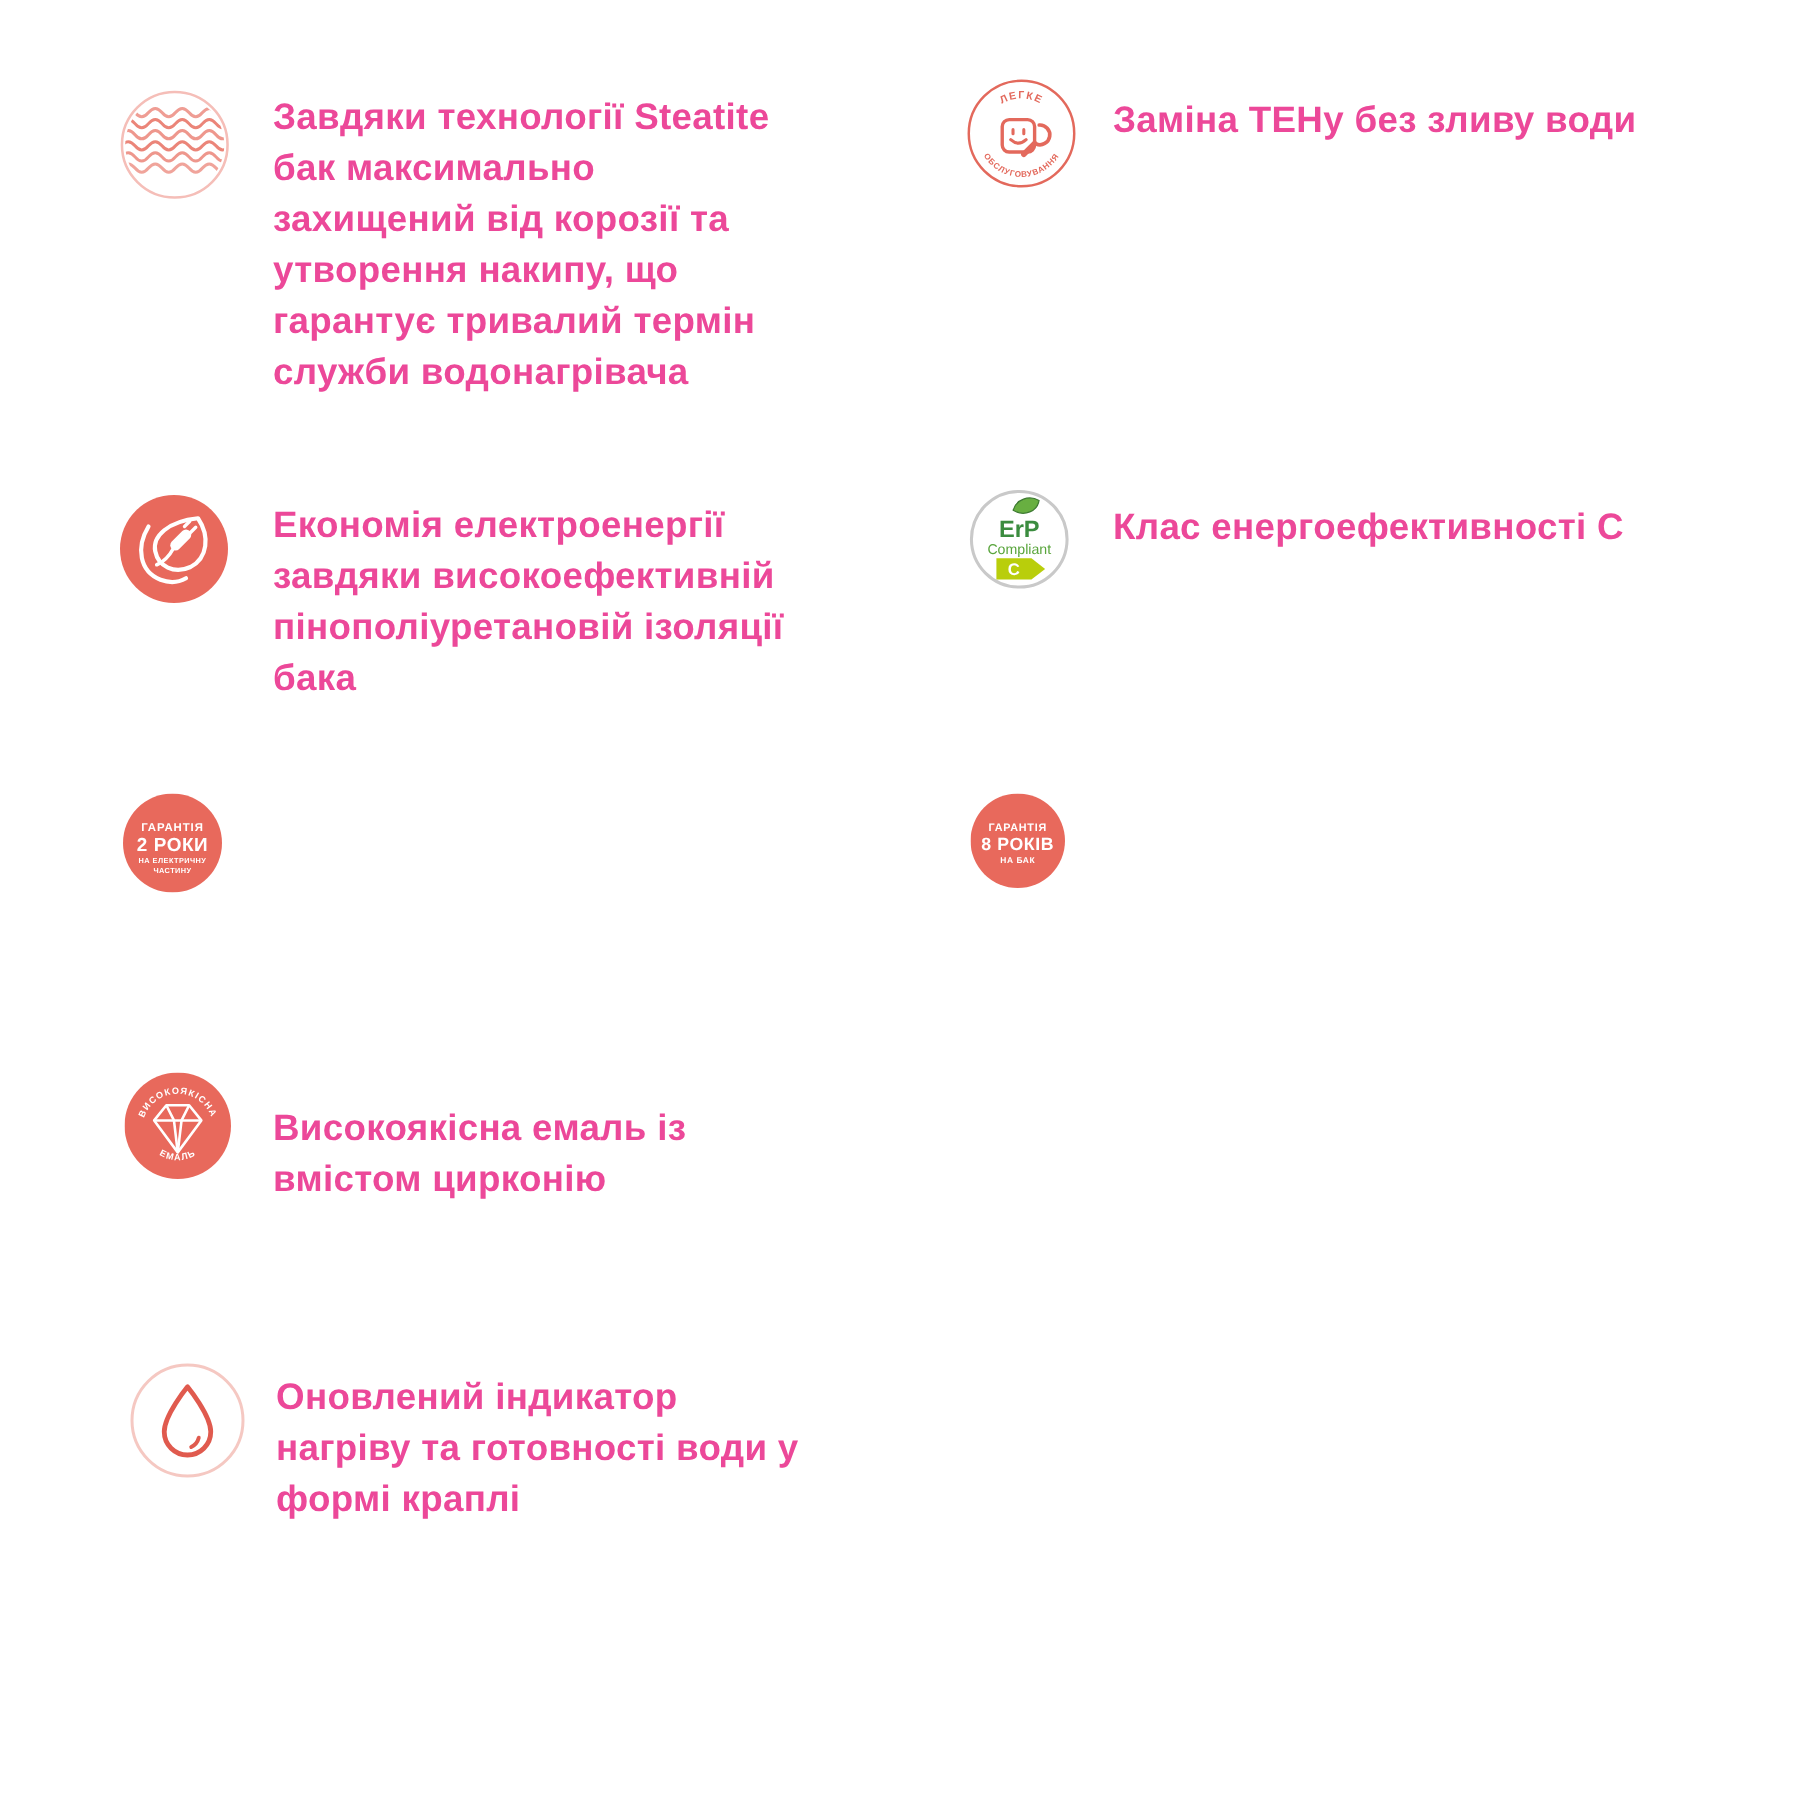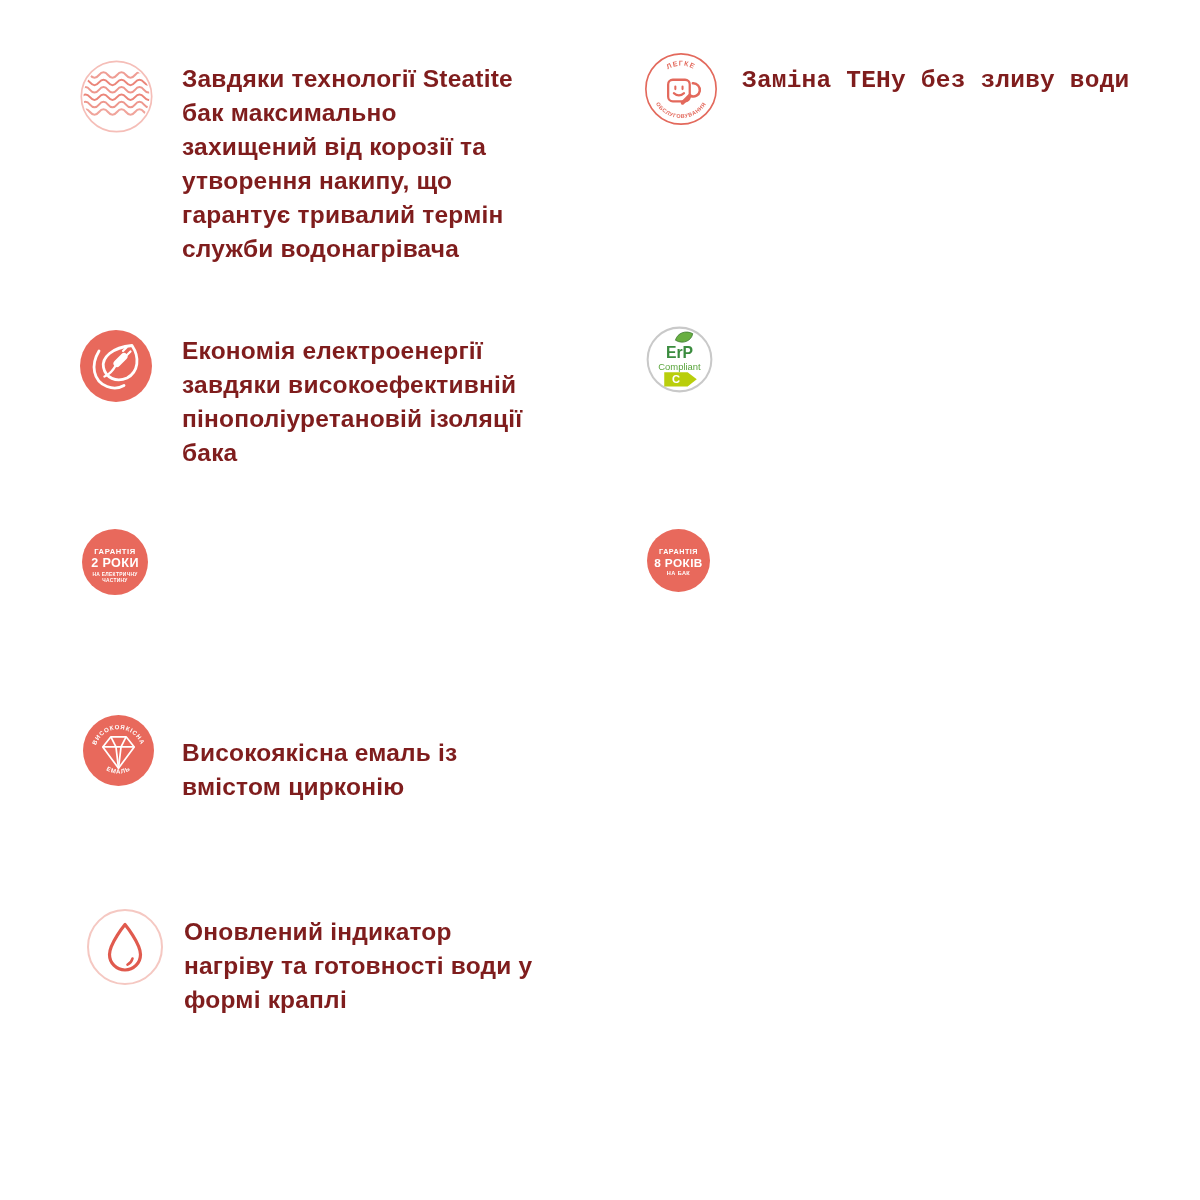--- a/index.html
+++ b/index.html
@@ -10,21 +10,21 @@
     background: #ffffff;
     font-family: "Liberation Sans", "DejaVu Sans", sans-serif;
     overflow: hidden;
   }
   .ftext {
     position: absolute;
     font-weight: 700;
     font-size: 24.5px;
     line-height: 34px;
     letter-spacing: 0.2px;
-    color: #7f1d1d;
+    color: #ec4899;
     white-space: pre-line;
   }
   .ficon { position: absolute; }
   .badge-txt { font-family: "Liberation Sans", "DejaVu Sans", sans-serif; font-weight: 700; fill: #ffffff; }
   .arc-txt { font-family: "Liberation Sans", "DejaVu Sans", sans-serif; font-weight: 700; fill: #e3695c; }
   .arc-txt-w { font-family: "Liberation Sans", "DejaVu Sans", sans-serif; font-weight: 700; fill: #ffffff; }
   .erp-brand { font-family: "Liberation Sans", "DejaVu Sans", sans-serif; font-weight: 700; fill: #3b8c3f; }
   .erp-label { font-family: "Liberation Sans", "DejaVu Sans", sans-serif; font-weight: 400; fill: #59a53c; }
   .erp-class { font-family: "Liberation Sans", "DejaVu Sans", sans-serif; font-weight: 700; fill: #ffffff; }
 </style>
@@ -73,21 +73,21 @@
       </text>
       <g fill="none" stroke="#e3695c">
         <rect x="23.5" y="27" width="21" height="21" rx="4.5" stroke-width="2.2"></rect>
         <path d="M30.5 33.5 v2.6 M37.5 33.5 v2.6" stroke-width="2" stroke-linecap="round"></path>
         <path d="M29 40 Q 34 44.5 39 40" stroke-width="2" stroke-linecap="round"></path>
         <path d="M47.5 30.5 a6.4 6.4 0 1 1 -2 12.3" stroke-width="2.4" stroke-linecap="round"></path>
         <path d="M44.5 42.5 L37.5 49.5" stroke-width="3.6" stroke-linecap="round"></path>
       </g>
     </svg>
   </div>
-  <div class="ftext" style="left:742px; top:64px; width:440px;font-family:Liberation Mono, monospace;">Заміна ТЕНу без зливу води</div>
+  <div class="ftext" style="left:742px; top:64px; width:440px;">Заміна ТЕНу без зливу води</div>
 
   <div class="ficon" style="left:80px; top:330px; width:72px; height:72px;">
     <svg width="72" height="72" viewBox="0 0 72 72">
       <circle cx="36" cy="36" r="36" fill="#e8695c"></circle>
       <g fill="none" stroke="#ffffff" stroke-linecap="round" stroke-linejoin="round">
         <path d="M19 21 C 10.5 35 13 51 27 56.5 C 33 58.8 39 58.4 44 55.5" stroke-width="2.8"></path>
         <path d="M52 15.5 C 60 27.5 58.5 42 47 48 C 36 53 25.5 47.5 23.5 37.5 C 21.5 27.5 32 17.5 52 15.5 Z" stroke-width="2.8"></path>
         <path d="M37 33.5 L 44 26.5" stroke-width="7"></path>
         <path d="M47 25 L 50.5 21.5 M43 21 L 46.5 17.5" stroke-width="2.2"></path>
         <path d="M36 35 C 33 40.5 29.5 44.5 24.5 46.5" stroke-width="2.4"></path>
@@ -102,20 +102,21 @@
   <div class="ficon" style="left:646px; top:326px; width:67px; height:67px;">
     <svg width="67" height="67" viewBox="0 0 66 66">
       <circle cx="33" cy="33" r="31.4" fill="#ffffff" stroke="#c9c9c9" stroke-width="2"></circle>
       <path d="M29 14 C 31 6.5 39.5 4 46 7.5 C 45 14.5 36.5 18.5 29 14 Z" fill="#68af41" stroke="#3e7a33" stroke-width="0.8"></path>
       <text class="erp-brand" x="33" y="31.5" font-size="15.5" text-anchor="middle">ErP</text>
       <text class="erp-label" x="33" y="43" font-size="9.3" text-anchor="middle">Compliant</text>
       <path d="M18 45.5 h23 l9 7 l-9 7 h-23 z" fill="#b9ce0b"></path>
       <text class="erp-class" x="29.5" y="56.5" font-size="11" text-anchor="middle">C</text>
     </svg>
   </div>
+  <div class="ftext" style="left:742px; top:335px; width:440px;">Клас енергоефективності С</div>
 
   <div class="ficon" style="left:82px; top:529px; width:66px; height:66px;">
     <svg width="66" height="66" viewBox="0 0 66 66">
       <circle cx="33" cy="33" r="33" fill="#e8695c"></circle>
       <text class="badge-txt" x="33" y="25" font-size="7.6" letter-spacing="0.6" text-anchor="middle">ГАРАНТІЯ</text>
       <text class="badge-txt" x="33" y="38" font-size="12.6" letter-spacing="0.4" text-anchor="middle">2 РОКИ</text>
       <text class="badge-txt" x="33" y="46.5" font-size="4.9" letter-spacing="0.3" text-anchor="middle">НА ЕЛЕКТРИЧНУ</text>
       <text class="badge-txt" x="33" y="53" font-size="4.9" letter-spacing="0.3" text-anchor="middle">ЧАСТИНУ</text>
     </svg>
   </div>

